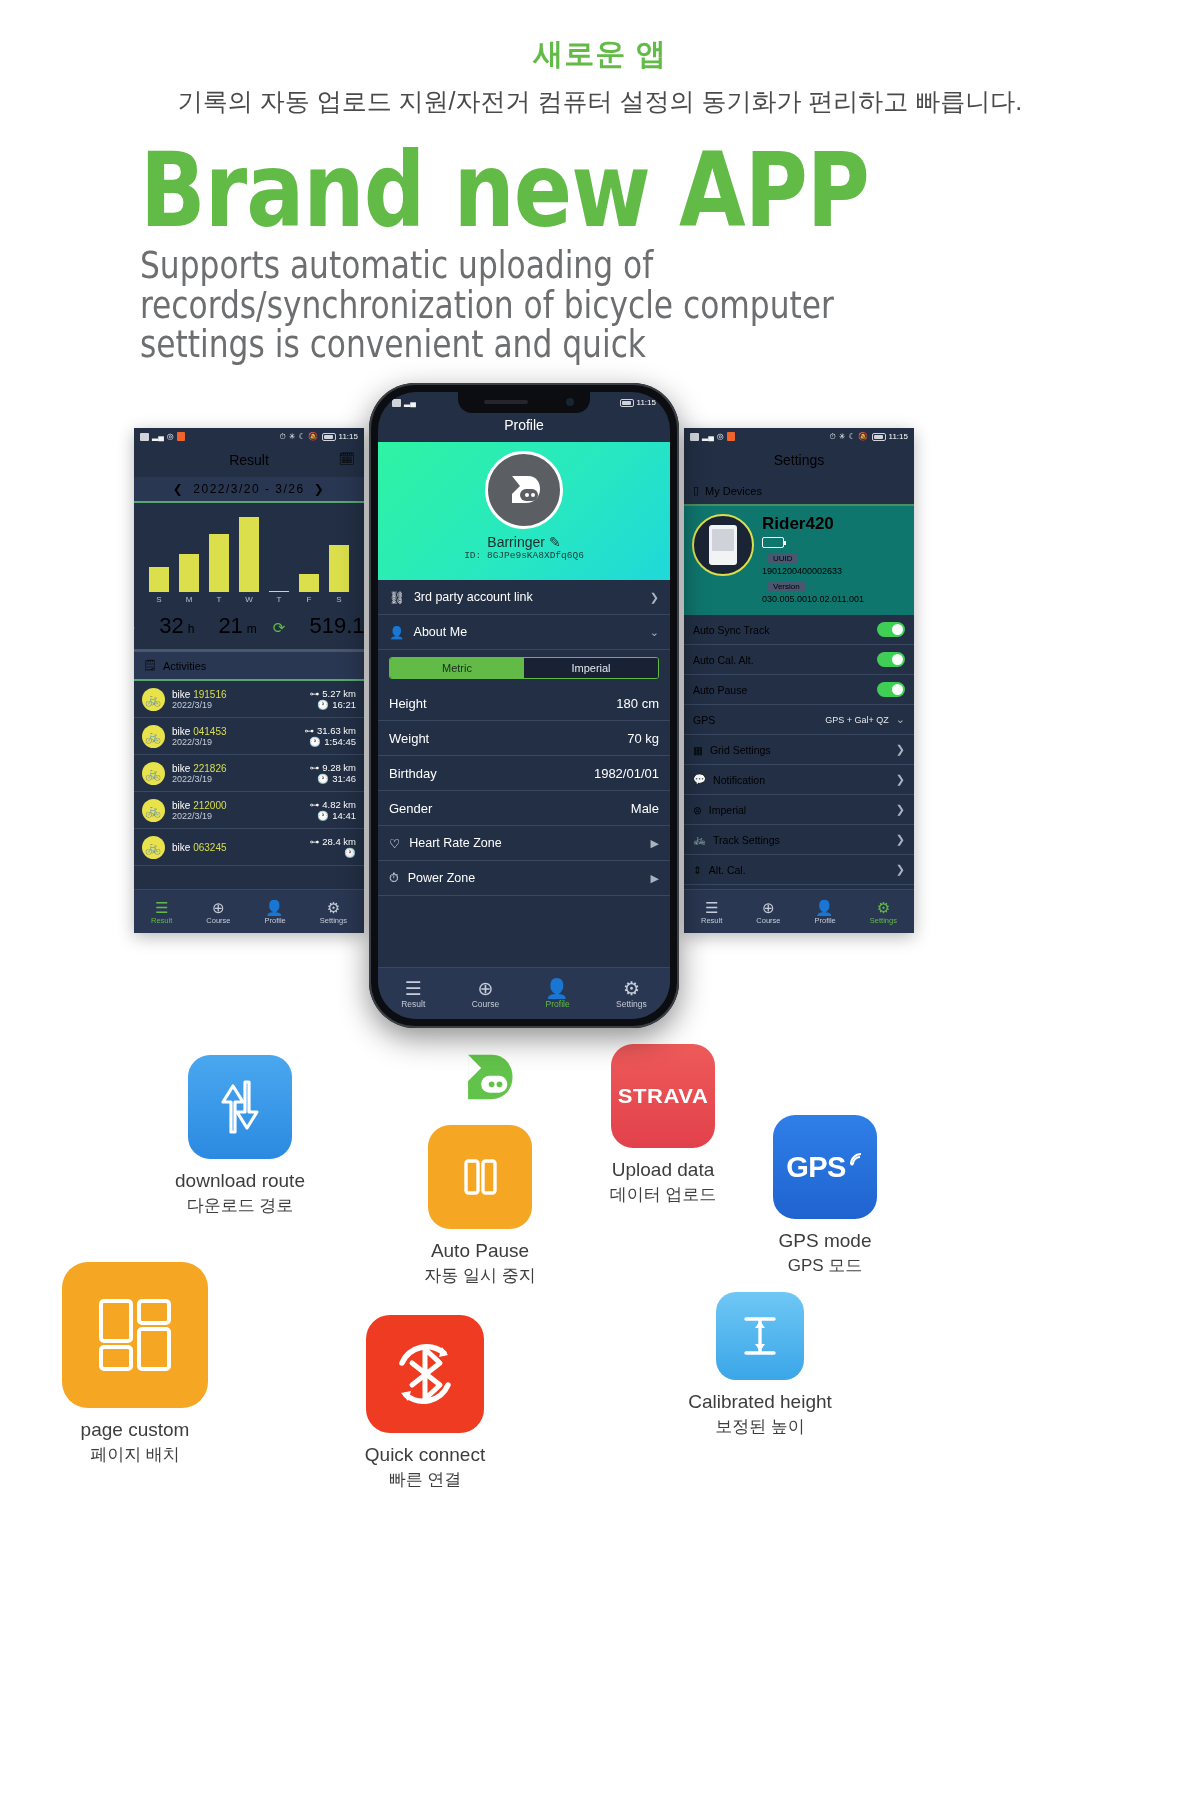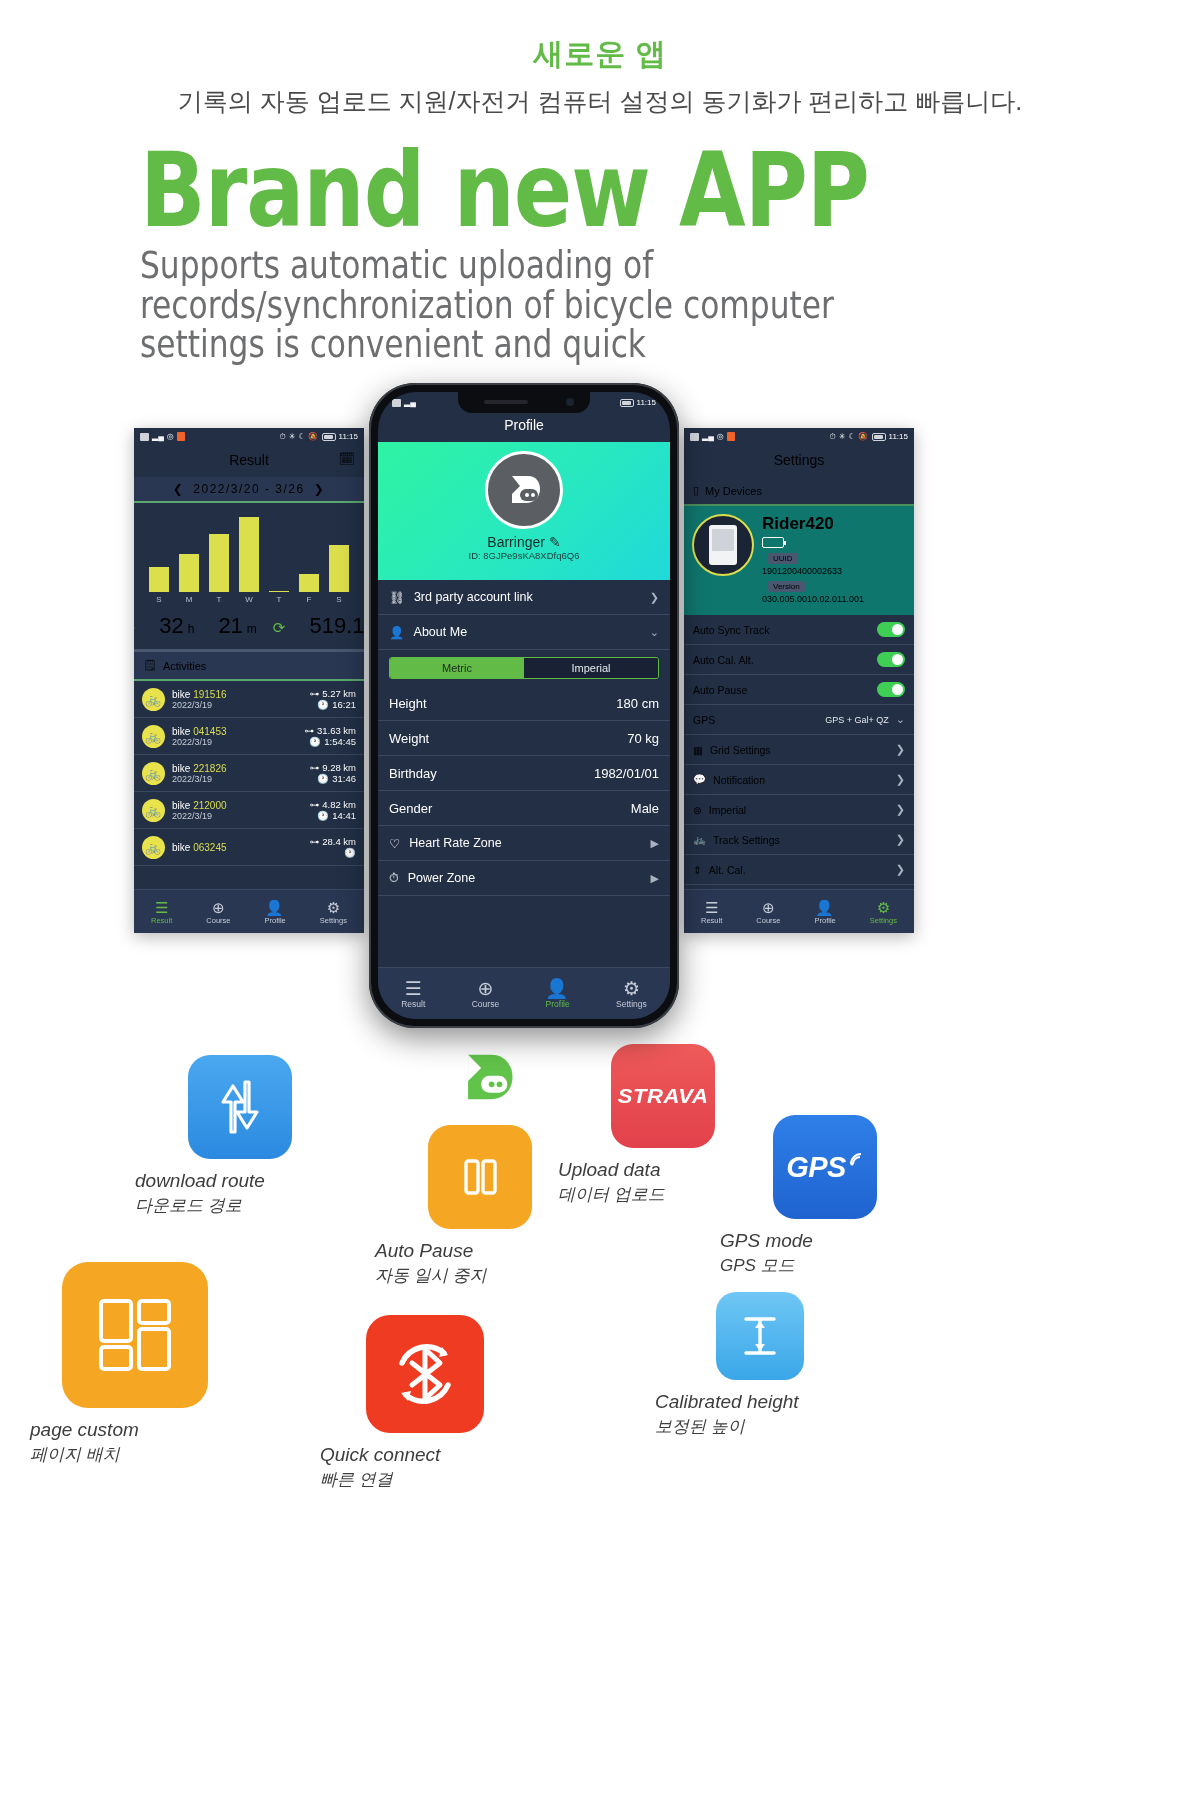--- a/index.html
+++ b/index.html
@@ -139,41 +139,41 @@
   .notch .cam { position:absolute; right: 16px; top: 6px; width: 8px; height: 8px; background:#1a2330; border-radius:50%;}
 
   .cp-status { height: 21px; display:flex; align-items:center; justify-content: space-between; padding: 0 14px; font-size: 8px; }
   .cp-title { text-align: center; font-size: 14px; padding: 4px 0 9px; }
 
   .prof-hero { height: 138px; background: linear-gradient(135deg,#2ff3a3 0%,#27e8c0 55%,#1fd9d9 100%);
                display:flex; flex-direction: column; align-items: center; padding-top: 9px; }
   .avatar { width: 78px; height: 78px; border-radius: 50%; background: #5b5f63; border: 3px solid #fff;
             display:flex; align-items:center; justify-content:center; }
   .prof-name { margin-top: 5px; font-size: 14px; color: #1a2b2b; display:flex; align-items:center; gap:4px; }
-  .prof-id { font-size: 9.5px; color: #1f3b3b; }
+  .prof-id { font-size: 9.5px; color: #1f3b3b; font-family: Liberation Mono, monospace; }
 
   .pr-row { display:flex; align-items:center; gap:9px; padding: 0 11px; height: 35px;
             border-bottom: 1px solid #3a4760; font-size: 12.5px; }
   .pr-row .lbl { flex: 1; }
   .seg { display:flex; margin: 7px 11px; border: 1px solid #62bb46; border-radius: 3px; overflow: hidden; }
   .seg div { flex: 1; text-align:center; font-size: 11px; padding: 4px 0; }
   .seg .on { background: #62bb46; color: #1d2a1d; }
   .seg .off { background: #182234; color: #e5e8ee; }
   .kv { display:flex; align-items:center; padding: 0 11px; height: 35px; border-bottom: 1px solid #3a4760; font-size: 13px; }
   .kv .k { flex: 1; }
 
   .cp-tabbar { position:absolute; bottom:0; left:0; right:0; height: 52px; background: #2a3752;
                display:flex; align-items:center; justify-content: space-around; border-top: 1px solid #3a4760; }
   .cp-tab { text-align:center; color:#c6ccd8; font-size: 8.5px; }
   .cp-tab .ti { display:block; font-size: 19px; line-height: 21px; }
   .cp-tab.active { color: #62bb46; }
 
   
   .features { position: relative; height: 500px; margin-top: 4px; }
-  .feat { position: absolute; text-align: left; width: 210px; font-style: italic; }
+  .feat { position: absolute; text-align: center; width: 210px; }
   .feat .tile { width: 104px; height: 104px; border-radius: 22px; margin: 0 auto;
                 display:flex; align-items:center; justify-content:center; }
   .feat .en { font-size: 19px; color: #3d3d3d; margin-top: 11px; }
   .feat .kr { font-size: 17px; color: #3d3d3d; margin-top: 2px; }
 
   .tile-blue { background: linear-gradient(180deg,#4aa8f0,#2b8ae0); }
   .tile-orange { background: #f5a623; }
   .tile-red { background: linear-gradient(180deg,#ee5a5a,#e2414b); }
   .tile-gpsblue { background: linear-gradient(180deg,#2f7fe8,#1f63cf); }
   .tile-amber { background: #f5a623; }

